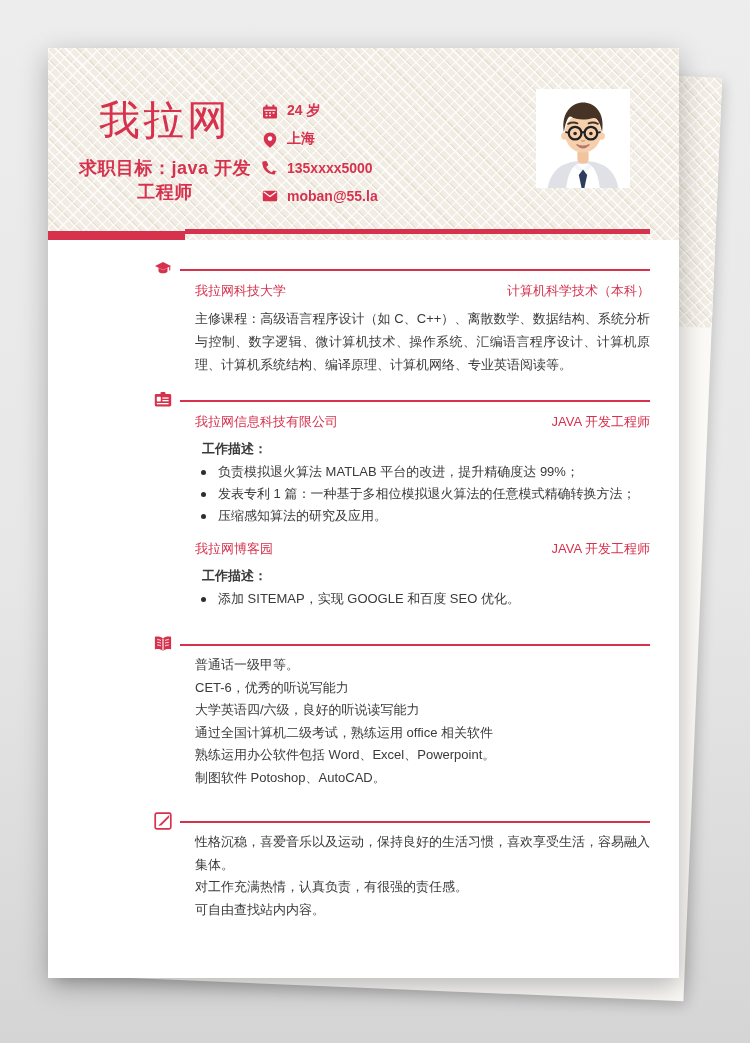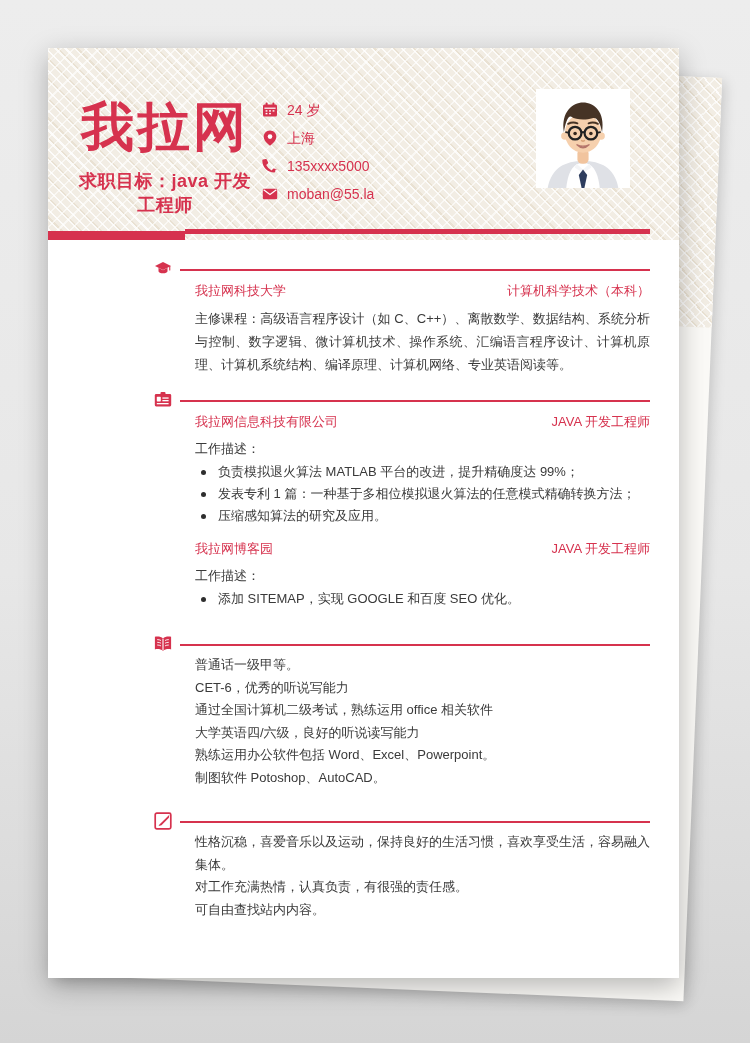--- a/index.html
+++ b/index.html
@@ -33,24 +33,24 @@
     box-shadow:2px 4px 14px rgba(0,0,0,.18);
   }
   .back-header{height:250px;}
   .page{
     position:absolute;left:48px;top:48px;width:631px;height:930px;
     background:#fff;
     box-shadow:0 8px 26px rgba(0,0,0,.28);
   }
   .header{position:relative;height:192px;}
   .brand{position:absolute;left:22px;top:50px;width:190px;text-align:center;color:var(--accent);}
-  .logo{font-size:53px;font-weight:700;letter-spacing:3px;line-height:1.1;}
+  .logo{font-size:41px;font-weight:400;letter-spacing:3px;line-height:1.1;}
   .objective{margin-top:13px;font-size:18px;font-weight:600;letter-spacing:.5px;}
   .contacts{position:absolute;left:214px;top:54px;margin:0;padding:0;list-style:none;}
-  .contacts li{display:flex;align-items:flex-start;height:18px;margin-bottom:10px;color:var(--accent);font-size:14px;font-weight:400;}
+  .contacts li{display:flex;align-items:flex-end;height:18px;margin-bottom:10px;color:var(--accent);font-size:14px;font-weight:700;}
   .cicon{width:16px;height:16px;margin-right:9px;display:inline-flex;color:var(--accent);flex:none;}
   .cicon svg{width:100%;height:100%;}
   .avatar{
     position:absolute;left:488px;top:41px;width:94px;height:99px;background:#fff;
     overflow:hidden;display:flex;align-items:flex-end;justify-content:center;
   }
   .avatar svg{width:88px;height:93px;}
   .bar-thick{position:absolute;left:0;top:183px;width:137px;height:9px;background:var(--accent);}
   .bar-thin{position:absolute;left:137px;top:181px;width:465px;height:5px;background:var(--accent);}
   .content{margin-left:147px;width:455px;font-size:13px;color:var(--body-text);}
@@ -60,21 +60,21 @@
   .sec-icon{position:absolute;left:-26px;top:-2px;width:18px;height:18px;color:var(--accent);}
   .sec-icon svg{width:100%;height:100%;}
   .sec-edu{margin-top:22px;}
   .sec-work{margin-top:17px;}
   .sec-skills{margin-top:27px;}
   .sec-eval{margin-top:25px;}
   .row2{display:flex;margin-top:11px;font-size:13px;justify-content:space-between;}
   .col1{width:205px;flex:none;}
   .red{color:var(--accent);font-weight:500;}
   .para{margin:7px 0 0;line-height:23px;text-align:justify;}
-  .desc-label{margin-top:9px;font-weight:400;}
+  .desc-label{margin-top:9px;font-weight:700;margin-left:7px;}
   ul.bullets{margin:3px 0 0;padding:0;list-style:none;}
   .bullets li{display:flex;line-height:22px;}
   .bullets li::before{content:"";width:5px;height:5px;border-radius:50%;background:#2e2e2e;margin:9px 12px 0 6px;flex:none;}
   .entry2{margin-top:13px;}
   .lines{margin-top:8px;}
   .lines p{margin:0;line-height:22.5px;}
 </style>
 </head>
 <body>
 
@@ -241,22 +241,22 @@
                 <path d="M9 3.4C7.6 2 5.6 1.4 3.4 1.4c-.9 0-1.8.1-2.5.35V14.4c.7-.25 1.6-.35 2.5-.35 2.2 0 4.2.6 5.6 2 1.4-1.4 3.4-2 5.6-2 .9 0 1.8.1 2.5.35V1.75c-.7-.25-1.6-.35-2.5-.35-2.2 0-4.2.6-5.6 2z" fill="currentColor"></path>
                 <line x1="9" y1="3.8" x2="9" y2="15.6" stroke="#fff" stroke-width="1.1"></line>
                 <path d="M3.2 4.6c1.4 0 2.7.3 3.8.9M3.2 7.3c1.4 0 2.7.3 3.8.9M3.2 10c1.4 0 2.7.3 3.8.9M14.8 4.6c-1.4 0-2.7.3-3.8.9M14.8 7.3c-1.4 0-2.7.3-3.8.9M14.8 10c-1.4 0-2.7.3-3.8.9" stroke="#fff" stroke-width="0.9" fill="none"></path>
               </svg>
           </span>
           <div class="sec-rule"></div>
         </div>
         <div class="lines">
           <p>普通话一级甲等。</p>
           <p>CET-6，优秀的听说写能力</p>
+          <p>大学英语四/六级，良好的听说读写能力</p>
           <p>通过全国计算机二级考试，熟练运用 office 相关软件</p>
-          <p>大学英语四/六级，良好的听说读写能力</p>
           <p>熟练运用办公软件包括 Word、Excel、Powerpoint。</p>
           <p>制图软件 Potoshop、AutoCAD。</p>
         </div>
       </section>
 
       <section class="sec sec-eval">
         <div class="sec-head">
           <span class="sec-icon">
             <svg viewBox="0 0 18 18">
                 <rect x="1.2" y="1.2" width="15.6" height="15.6" rx="1.6" fill="none" stroke="currentColor" stroke-width="1.7"></rect>

